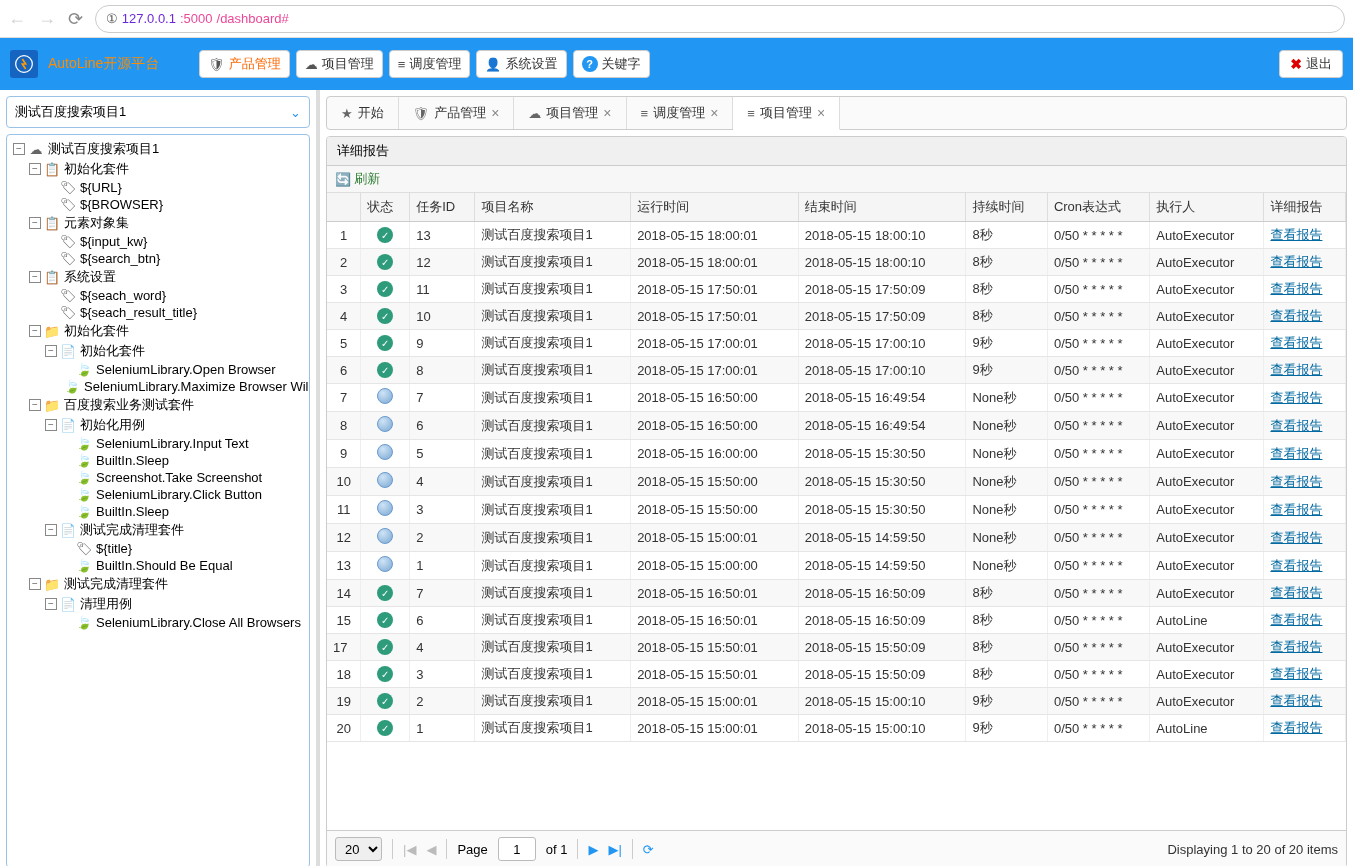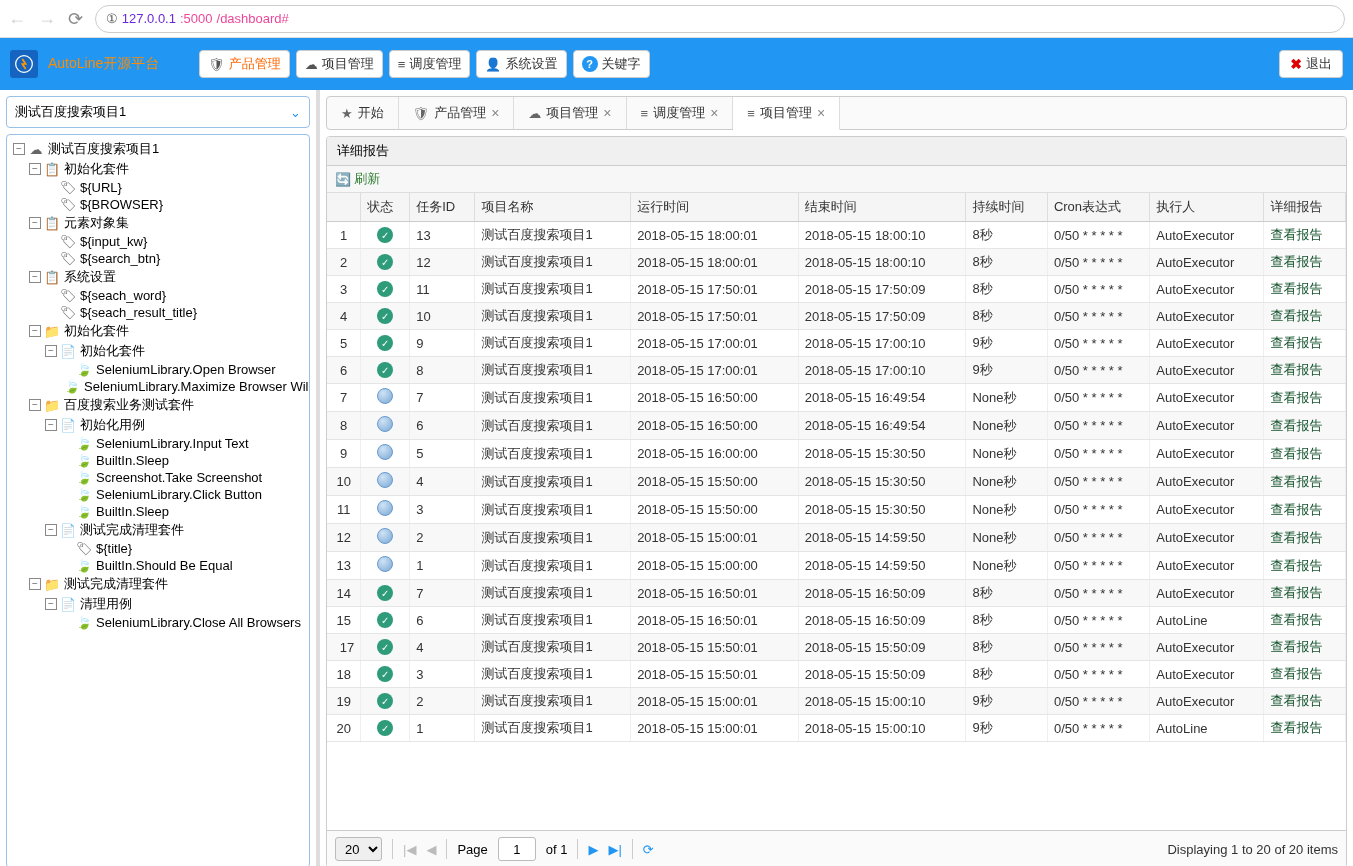--- a/index.html
+++ b/index.html
@@ -47,21 +47,21 @@
 .toolbar{background:#f7f7f7;padding:4px 8px;border-bottom:1px solid #ddd;display:flex;align-items:center;gap:4px}
 .toolbar .refresh{color:#2e7d32;cursor:pointer;display:flex;align-items:center;gap:3px}
 .grid{flex:1;overflow:auto}
 table{width:100%;border-collapse:collapse}
 th{background:#f5f5f5;padding:5px 6px;text-align:left;border-bottom:1px solid #ccc;border-right:1px solid #ddd;font-weight:400;color:#333}
 td{padding:4px 6px;border-bottom:1px solid #e5e5e5;border-right:1px solid #eee;color:#333}
 tr:nth-child(even) td{background:#f8f8f8}
 .status-dot{width:16px;height:16px;border-radius:50%;display:inline-flex;align-items:center;justify-content:center;color:#fff;font-size:10px}
 .status-dot.ok{background:#2e9b7a}
 .status-dot.unk{background:radial-gradient(circle at 35% 30%,#cfe3f5,#7aa8d4);border:1px solid #6a9bd0}
-.link{color:#14532d;cursor:pointer}
+.link{color:#0369a1;text-decoration:underline;cursor:pointer}
 .pager{border-top:1px solid #ccc;padding:6px 8px;display:flex;align-items:center;gap:10px;background:#fafafa}
 .pager select,.pager input{border:1px solid #bbb;border-radius:3px;padding:2px 5px;height:24px}
 .pager .sep{width:1px;height:20px;background:#ccc}
 .pager .pbtn{color:#2196F3;cursor:pointer;font-size:13px}
 .pager .pbtn.disabled{color:#bbb}
 .pager .info{margin-left:auto;color:#333}
 </style>
 </head>
 <body>
 
@@ -484,21 +484,21 @@
                 <td>6</td>
                 <td>测试百度搜索项目1</td>
                 <td>2018-05-15 16:50:01</td>
                 <td>2018-05-15 16:50:09</td>
                 <td>8秒</td>
                 <td>0/50 * * * * *</td>
                 <td>AutoLine</td>
                 <td><span class="link">查看报告</span></td>
               </tr>
               <tr>
-                <td style="text-align:right">17</td>
+                <td style="text-align:left">17</td>
                 <td style="text-align:center"><span class="status-dot ok">✓</span></td>
                 <td>4</td>
                 <td>测试百度搜索项目1</td>
                 <td>2018-05-15 15:50:01</td>
                 <td>2018-05-15 15:50:09</td>
                 <td>8秒</td>
                 <td>0/50 * * * * *</td>
                 <td>AutoExecutor</td>
                 <td><span class="link">查看报告</span></td>
               </tr>

